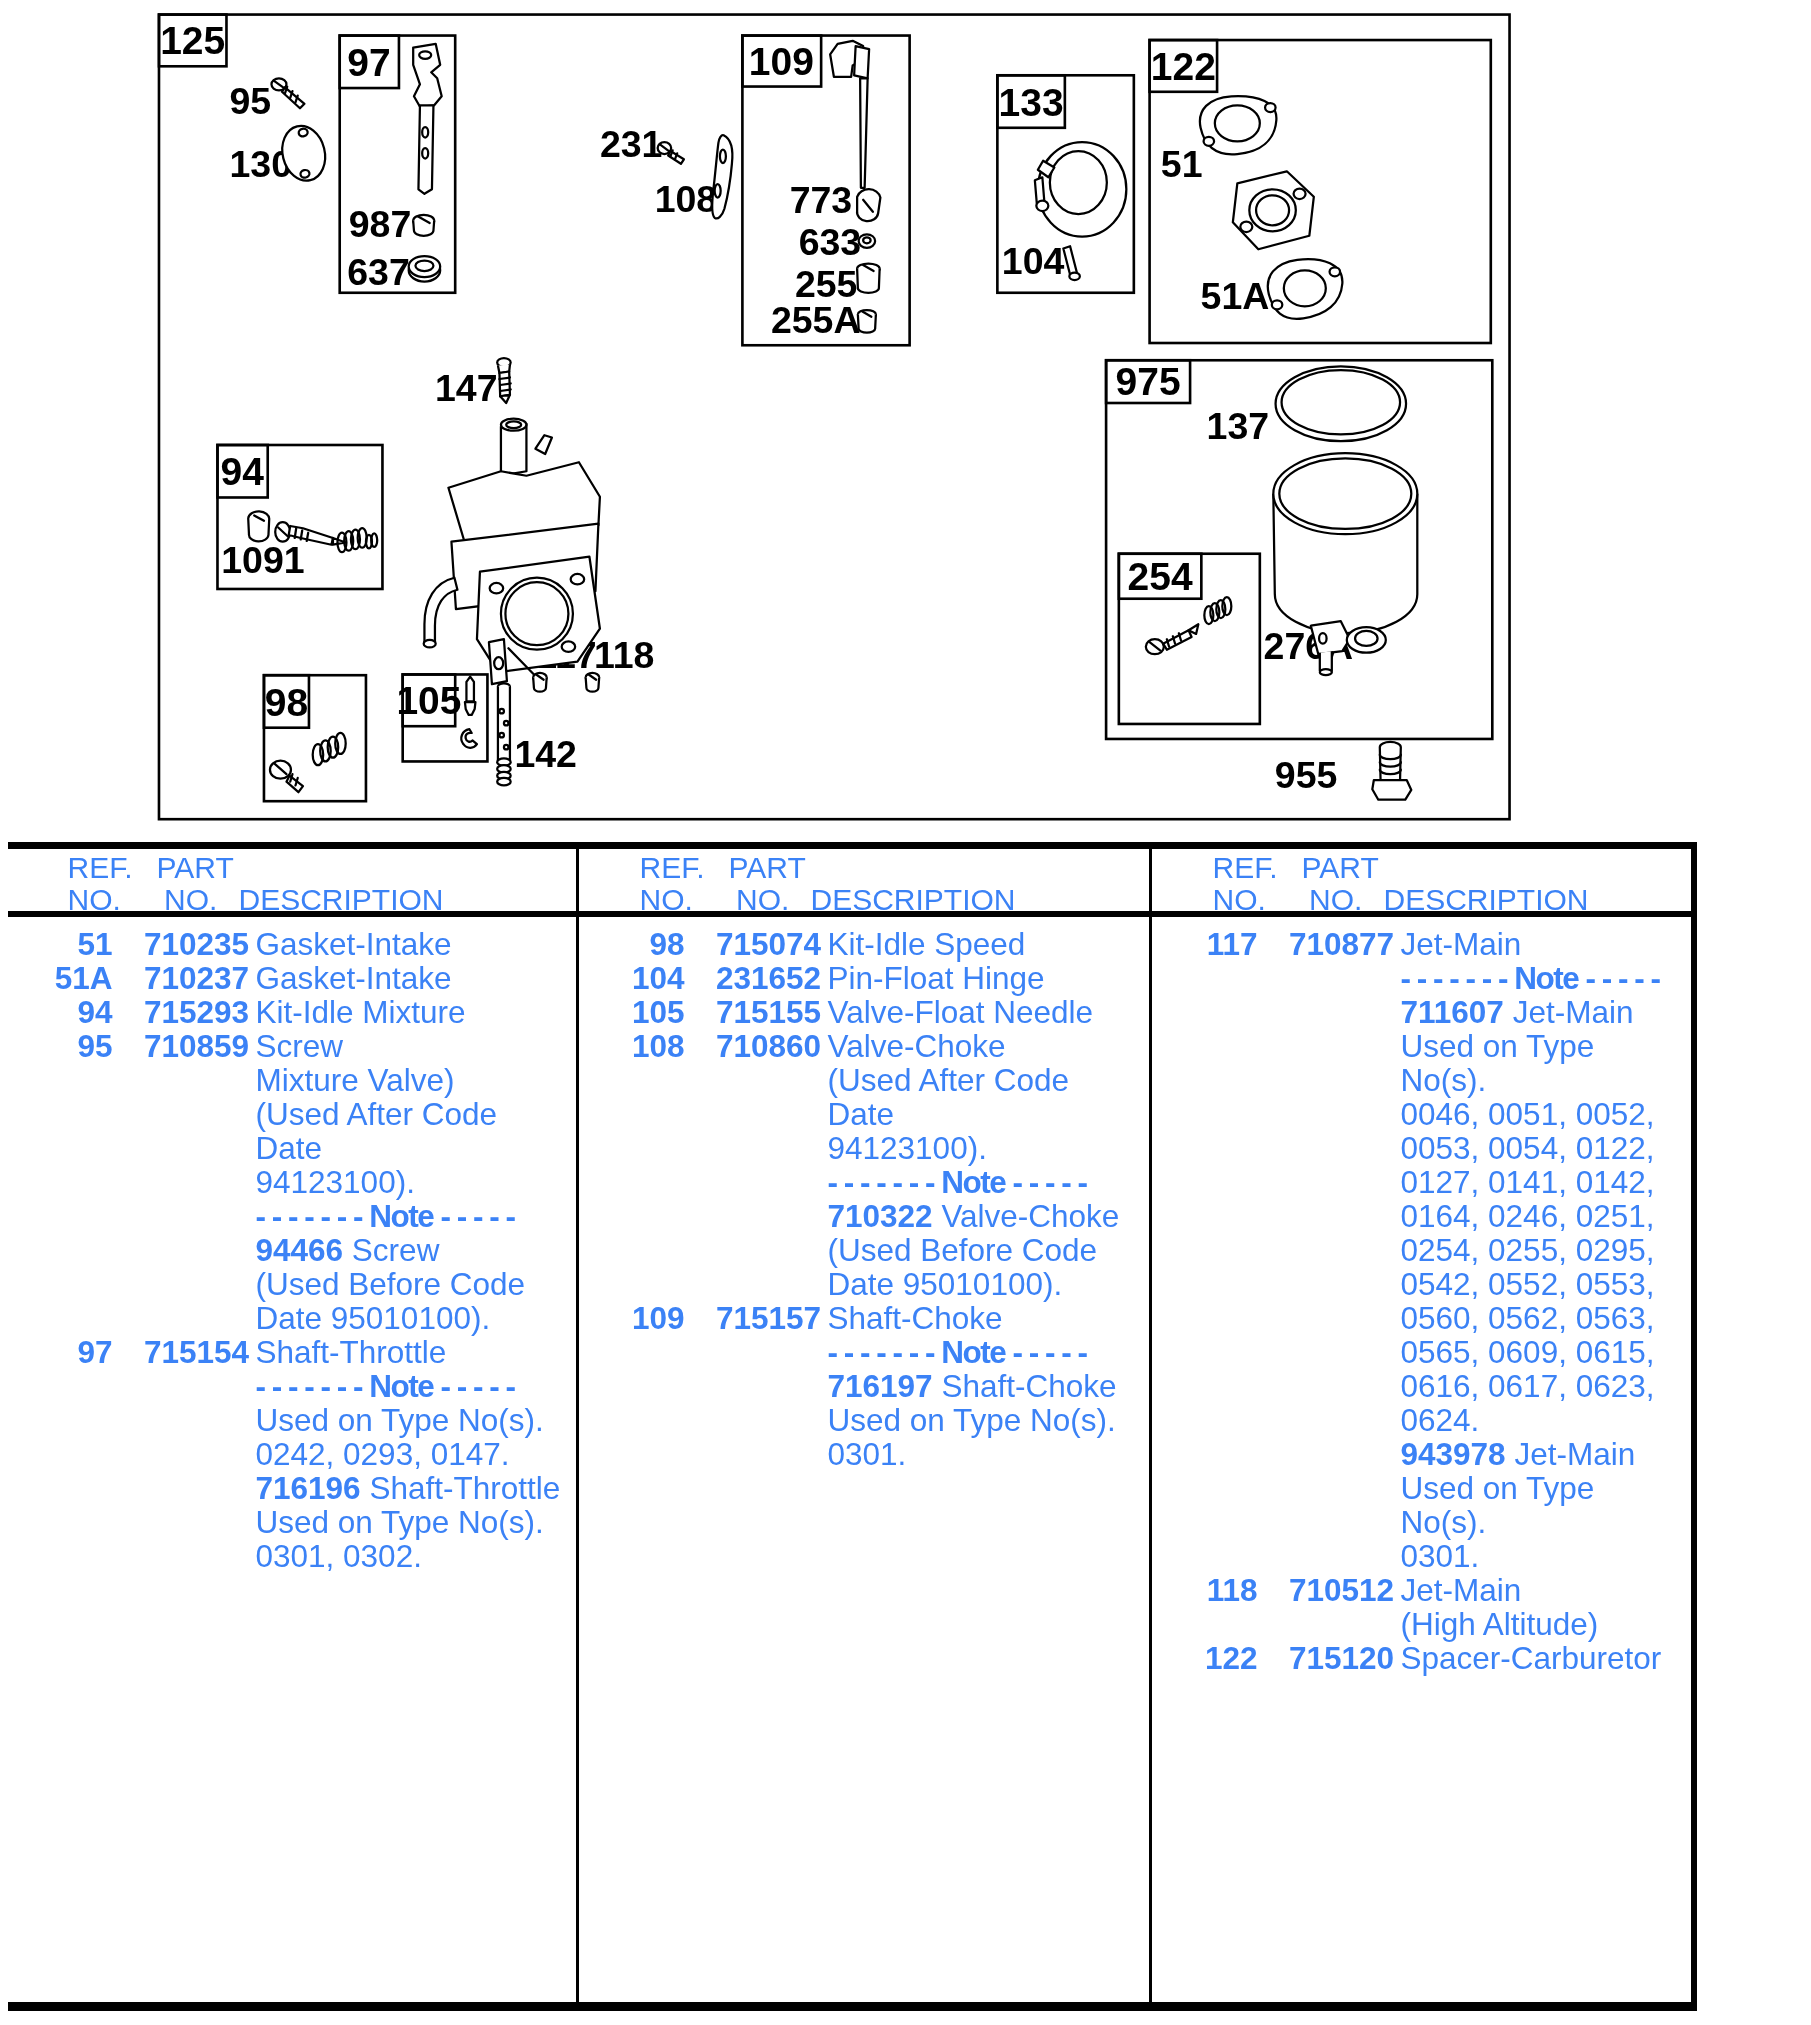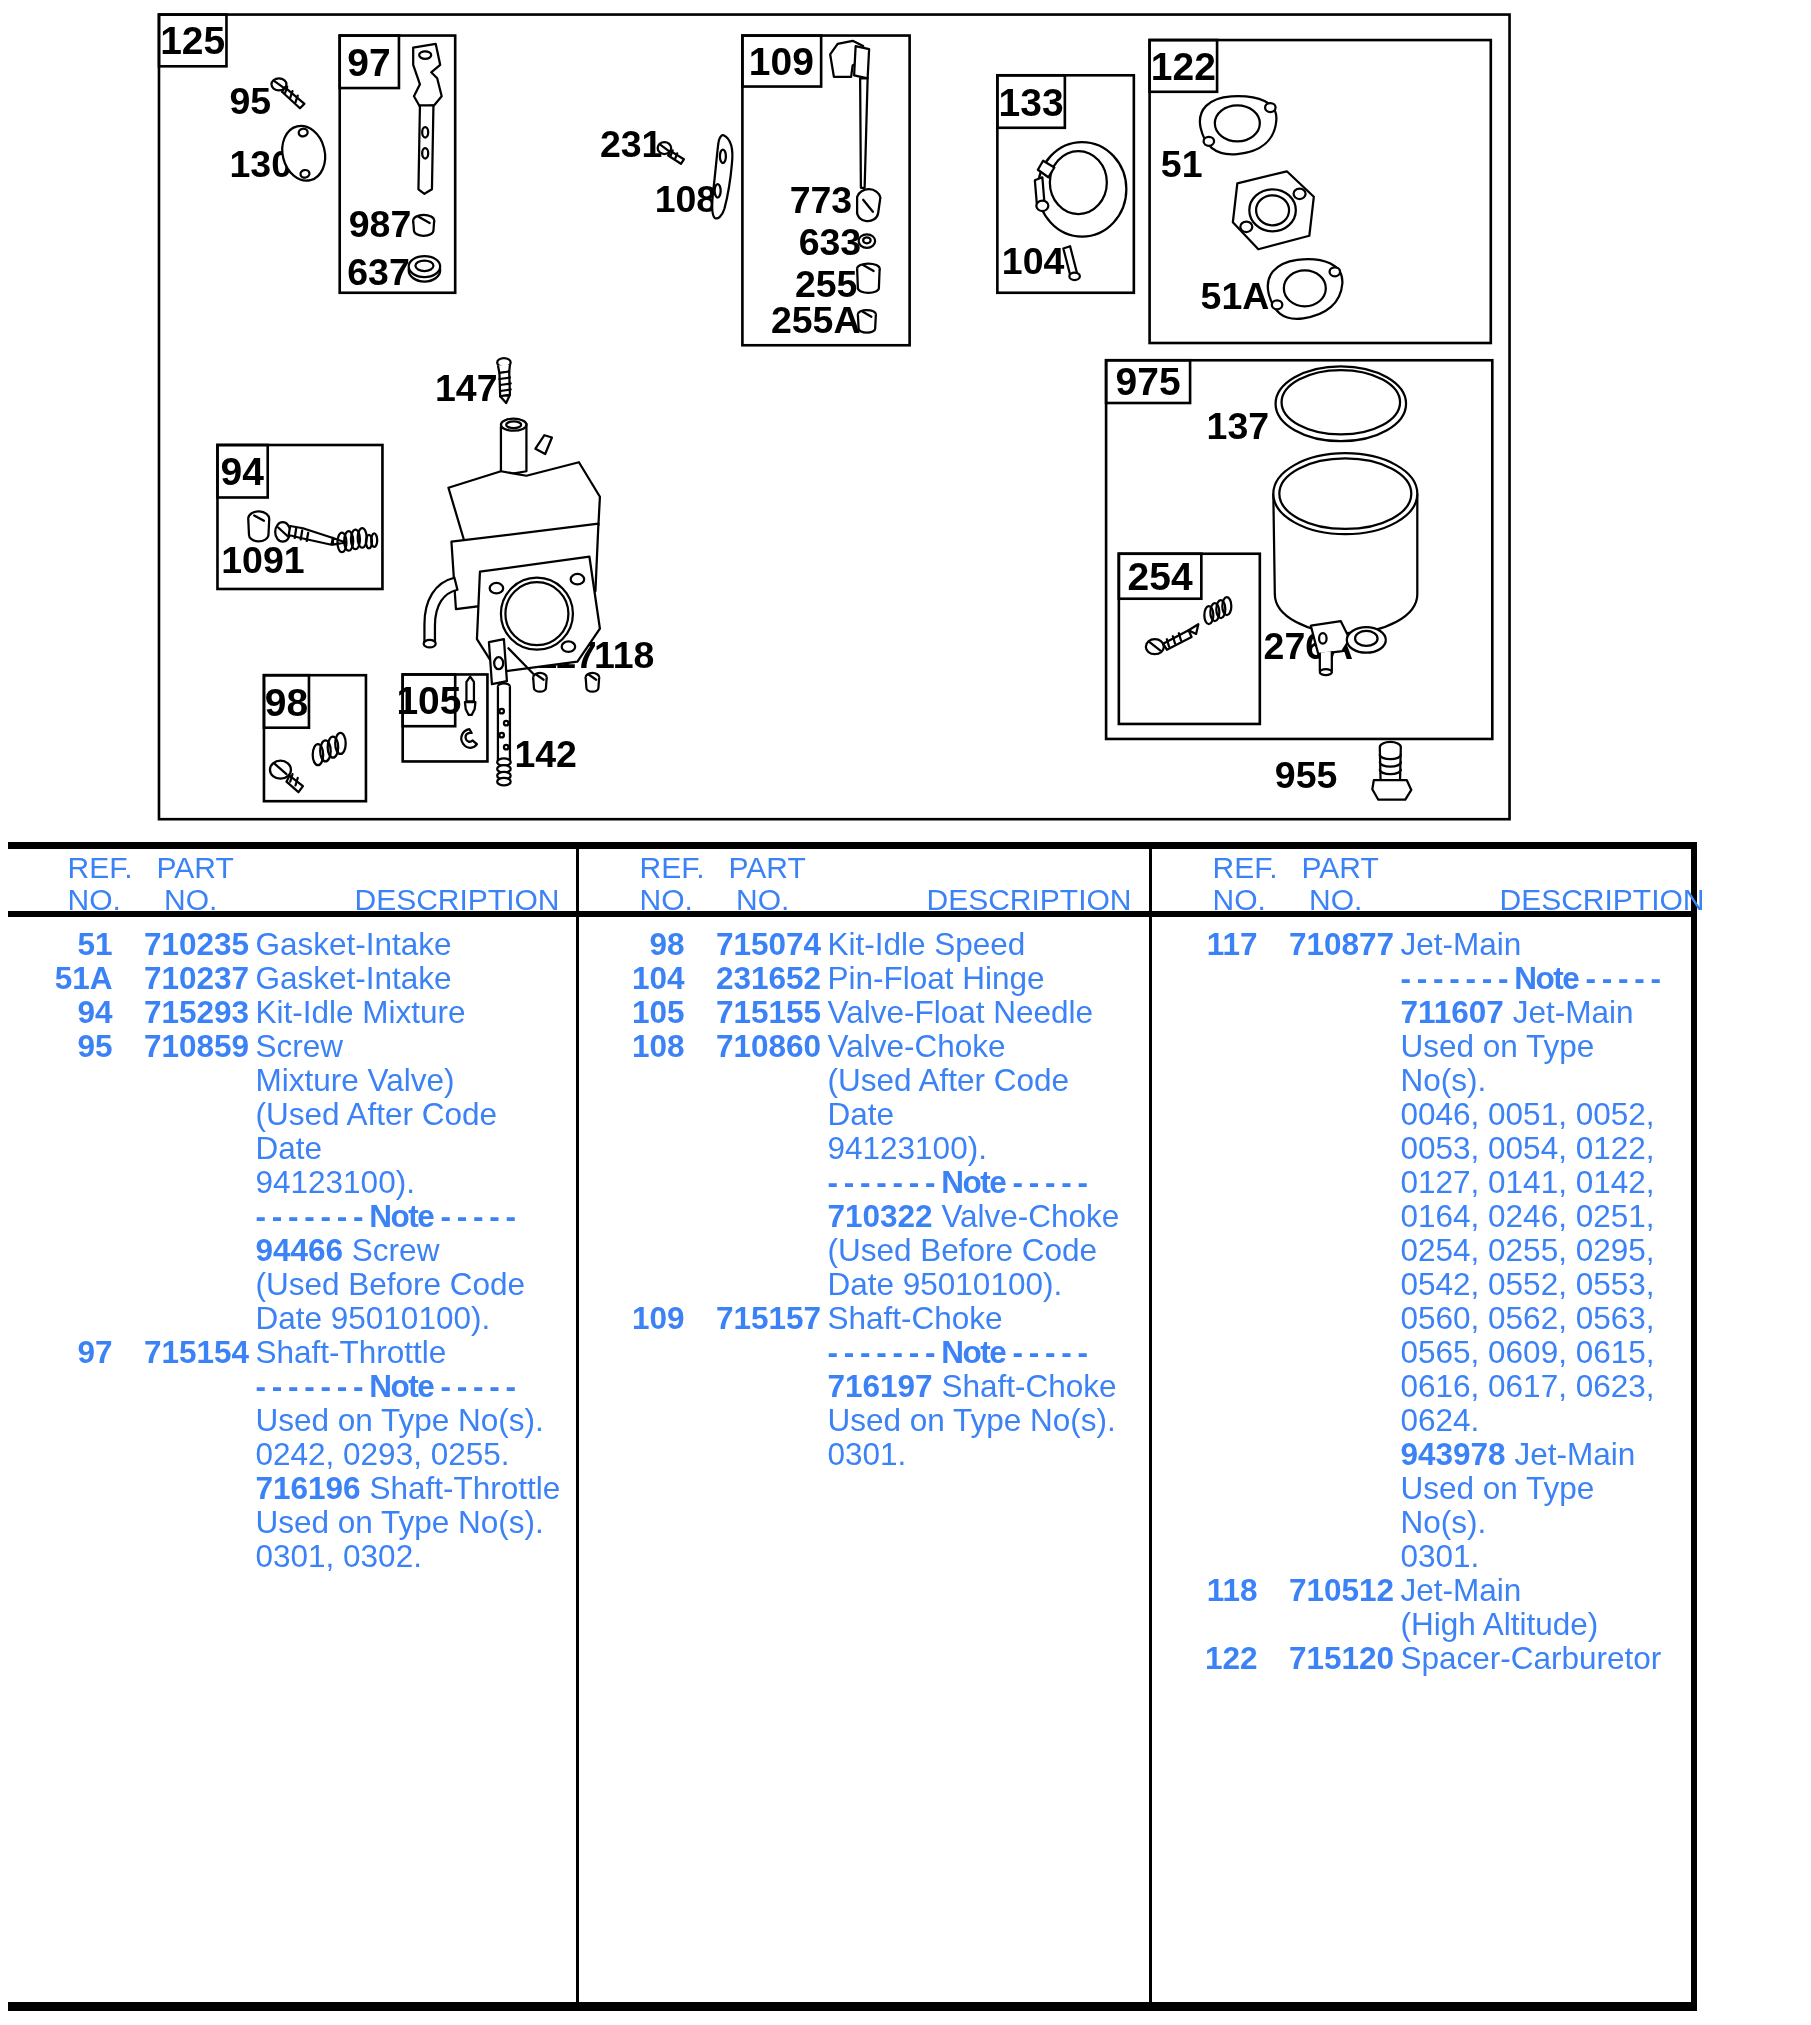--- a/index.html
+++ b/index.html
@@ -16,21 +16,21 @@
     border-top:7.5px solid #000;border-bottom:9px solid #000;border-right:6px solid #000;}
   .hsep{position:absolute;left:0;right:0;top:62px;height:6px;background:#000;}
   .vdiv{position:absolute;top:0;bottom:0;width:3.8px;background:#000;}
   .vdiv1{left:568px;} .vdiv2{left:1141px;}
   .tcol{position:absolute;top:0;bottom:0;}
   .tcol1{left:0;width:568px;} .tcol2{left:572px;width:569px;} .tcol3{left:1145px;width:539px;}
   .thead{position:absolute;top:3px;left:0;right:0;font-size:30px;line-height:32px;font-weight:400;}
   .h-ref{position:absolute;left:60px;top:0;}
   .h-part{position:absolute;left:149px;top:0;}
   .h-part .ind{padding-left:7.5px;}
-  .h-desc{position:absolute;left:252px;top:32px;width:300px;text-align:right;}
+  .h-desc{position:absolute;left:231px;top:32px;width:300px;text-align:left;}
   .rows{position:absolute;left:0;right:0;top:78px;font-size:31.5px;line-height:34px;}
   .tline{display:grid;grid-template-columns:105px 143px 1fr;}
   .tref{text-align:right;font-weight:700;}
   .tpart{padding-left:31.5px;font-weight:700;}
   .tdesc{padding-right:9px;}
   .tdesc b{font-weight:700;}
   .tnote{font-weight:700;letter-spacing:-1.5px;}
 </style>
 </head>
 <body>
@@ -417,21 +417,21 @@
             <span class="tdesc tnote">- - - - - - -  Note  - - - - -</span>
           </div>
           <div class="tline">
             <span class="tref"></span>
             <span class="tpart"></span>
             <span class="tdesc">Used on Type No(s).</span>
           </div>
           <div class="tline">
             <span class="tref"></span>
             <span class="tpart"></span>
-            <span class="tdesc">0242, 0293, 0255.</span>
+            <span class="tdesc">0242, 0293, 0147.</span>
           </div>
           <div class="tline">
             <span class="tref"></span>
             <span class="tpart"></span>
             <span class="tdesc"><b>716196</b> Shaft-Throttle</span>
           </div>
           <div class="tline">
             <span class="tref"></span>
             <span class="tpart"></span>
             <span class="tdesc">Used on Type No(s).</span>

